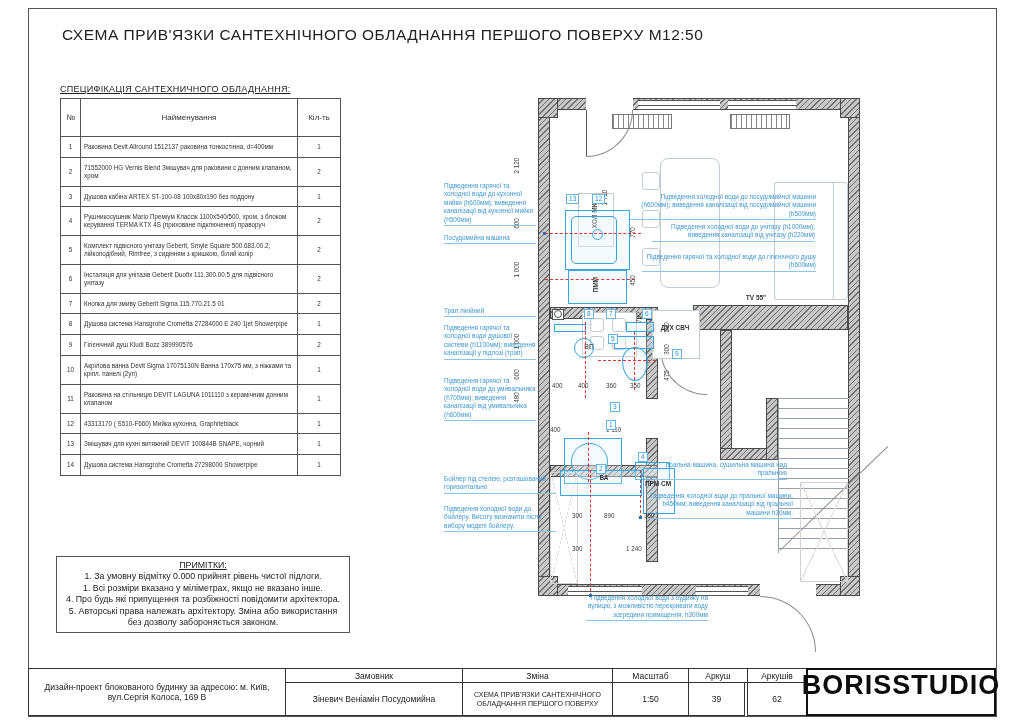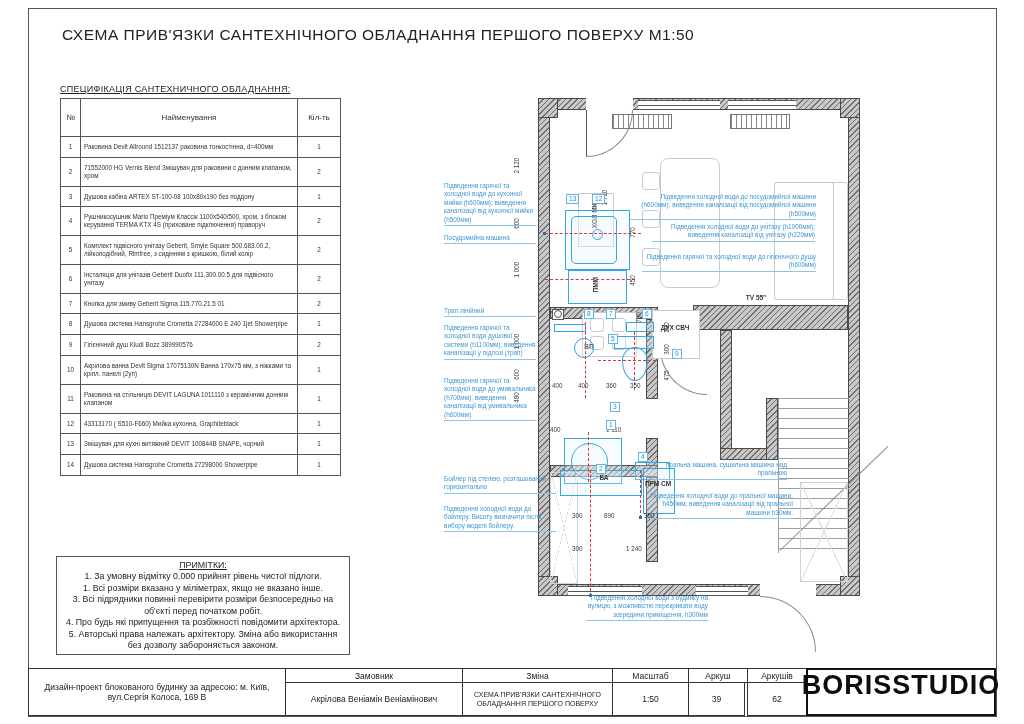--- a/index.html
+++ b/index.html
@@ -42,21 +42,21 @@
   .tb-cell{position:absolute;border:1px solid #333;box-sizing:border-box;display:flex;align-items:center;justify-content:center;text-align:center;background:#fff;}
   .tb-cell.small{font-size:8.5px;}
   .logo-wrap{position:absolute;border:2px solid #111;box-sizing:border-box;display:flex;flex-direction:row;align-items:stretch;justify-content:center;background:#fff;padding:2px 4px;}
   .logo-name{font-size:27px;font-weight:bold;letter-spacing:1px;color:#0d0d0d;line-height:1;text-align:center;}
   .logo-bar{background:#0d0d0d;color:#fff;font-size:7.5px;letter-spacing:2.4px;text-align:center;padding:2px 0 1px;margin-top:2px;}
 </style>
 </head>
 <body>
 
 <div class="sheet-border"></div>
-<div class="page-title">СХЕМА ПРИВ'ЯЗКИ САНТЕХНІЧНОГО ОБЛАДНАННЯ ПЕРШОГО ПОВЕРХУ М1:50</div>
+<div class="page-title">СХЕМА ПРИВ'ЯЗКИ САНТЕХНІЧНОГО ОБЛАДНАННЯ ПЕРШОГО ПОВЕРХУ М12:50</div>
 
 <div class="spec-head">СПЕЦИФІКАЦІЯ САНТЕХНИЧНОГО ОБЛАДНАННЯ:</div>
 <table class="spec">
   <tbody>
       <tr>
     <th class="cno">№</th>
     <th>Найменування</th>
     <th class="cqty">Кіл-ть</th>
   </tr>
   <tr>
@@ -129,21 +129,20 @@
         <td>Душова система Hansgrohe Crometta 27298000 Showerpipe</td>
         <td class="cqty">1</td>
       </tr>
 </tbody>
   </table>
 
 <div class="notes">
   <div class="nh">ПРИМІТКИ:</div>
   <div>1. За умовну відмітку 0.000 прийнят рівень чистої підлоги.</div>
   <div>1. Всі розміри вказано у міліметрах, якщо не вказано інше.</div>
-  <div>3. Всі підрядники повинні перевірити розміри безпосередньо на об'єкті перед початком робіт.</div>
   <div>4. Про будь які припущення та розбіжності повідомити архітектора.</div>
   <div>5. Авторські права належать архітектору. Зміна або використання без дозволу забороняється законом.</div>
 </div>
 
 <div class="abs" style="left:538px;top:98px;width:322px;height:498px;">
 
   <div class="wall" style="left:0;top:0;width:322px;height:12px;"></div>
   <div class="wall" style="left:0;top:486px;width:322px;height:12px;"></div>
   <div class="wall" style="left:0;top:0;width:12px;height:498px;"></div>
   <div class="wall" style="left:310px;top:0;width:12px;height:498px;"></div>
@@ -289,21 +288,21 @@
 <div class="ann r" style="left:647px;top:492px;width:146px;">Підведення холодної води до пральної машини, h450мм; виведення каналізації від пральної машини h30мм.</div>
 <div class="ann r" style="left:586px;top:594px;width:122px;">Підведення холодної води з будинку на вулицю, з можливістю перекривати воду зсередини приміщення, h300мм</div>
 
 <div class="tb-cell small" style="left:28px;top:668px;width:258px;height:48px;padding:0 8px;">
   <span>Дизайн-проект блокованого будинку за адресою: м. Київ, вул.Сергія Колоса, 169 В</span>
 </div>
 <div class="tb-cell small" style="left:285px;top:668px;width:178px;height:15px;">
   <span>Замовник</span>
 </div>
 <div class="tb-cell small" style="left:285px;top:682px;width:178px;height:34px;">
-  <span>Акрілова Веніамін Веніамінович</span>
+  <span>Зіневич Веніамін Посудомийна</span>
 </div>
 <div class="tb-cell small" style="left:462px;top:668px;width:151px;height:15px;">
   <span>Зміна</span>
 </div>
 <div class="tb-cell" style="left:462px;top:682px;width:151px;height:34px;font-size:7px;line-height:1.3;padding:0 3px;">
   <span>СХЕМА ПРИВ'ЯЗКИ САНТЕХНІЧНОГО ОБЛАДНАННЯ ПЕРШОГО ПОВЕРХУ</span>
 </div>
 <div class="tb-cell small" style="left:612px;top:668px;width:77px;height:15px;">
   <span>Масштаб</span>
 </div>

